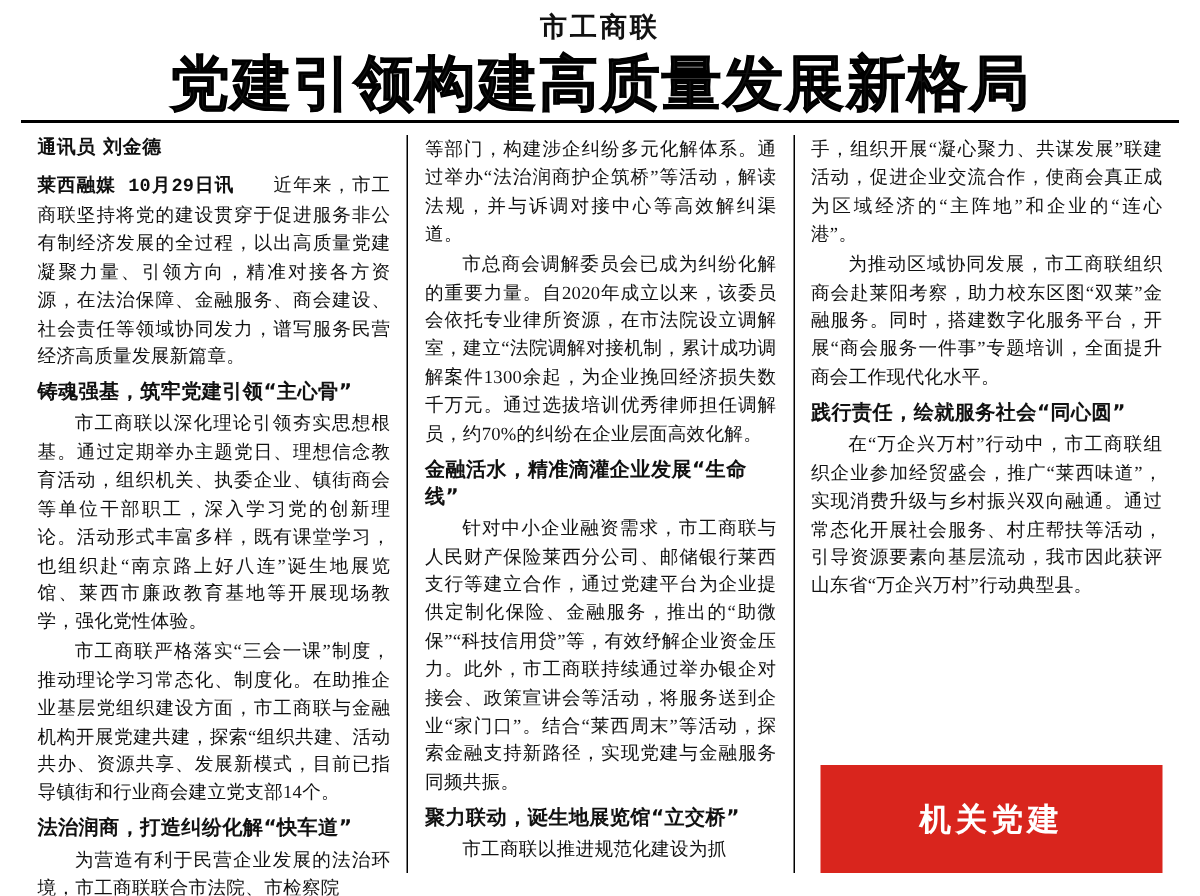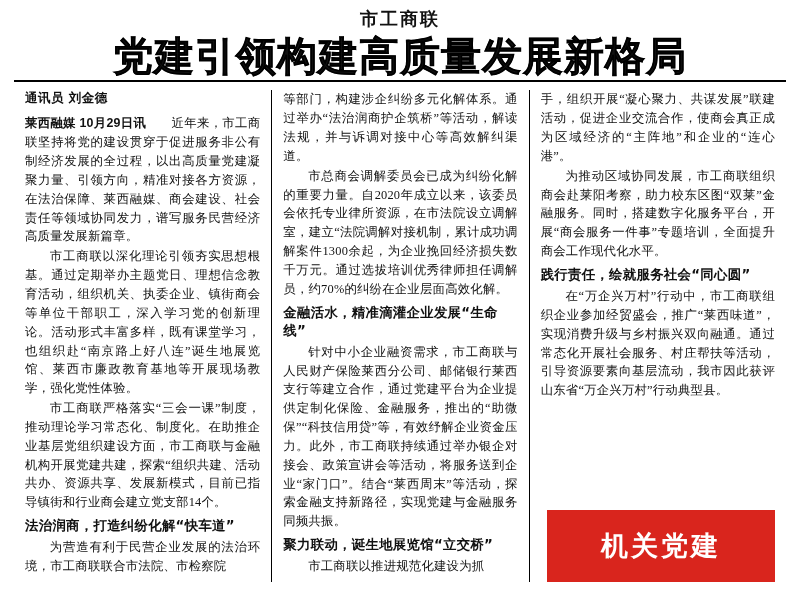--- a/index.html
+++ b/index.html
@@ -73,41 +73,41 @@
     margin: 0 0 1px 0;
     text-align: justify;
     text-indent: 2em;
     letter-spacing: 0.2px;
   }
   p.body.noindent {
     text-indent: 0;
   }
   .lead-date {
     font-weight: 700;
-    font-family: Liberation Sans, sans-serif;
+    font-family: Liberation Mono, monospace;
   }
   .subhead {
     font-size: 13.4px;
     font-weight: 700;
     font-family: "DejaVu Sans", "Liberation Sans", sans-serif;
     margin: 5px 0 3px 0;
     letter-spacing: 0.3px;
   }
   .stamp {
     position: absolute;
     right: 11px;
     bottom: 0px;
     width: 228px;
     height: 72px;
     background: #d9251d;
     color: #ffffff;
     display: flex;
     align-items: center;
     justify-content: center;
-    font-size: 27px;
+    font-size: 21px;
     font-weight: 700;
     letter-spacing: 3px;
     font-family: Liberation Serif, serif;
     box-sizing: border-box;
     text-align: center;
   }
 </style>
 </head>
 <body>
 
@@ -116,21 +116,22 @@
   <div class="masthead">市工商联</div>
 
   <div class="headline">党建引领构建高质量发展新格局</div>
 
   <div class="rule"></div>
 
   <div class="columns">
 
     <div class="col">
       <div class="byline">通讯员 刘金德</div>
-      <p class="body noindent"><span class="lead-date">莱西融媒 10月29日讯</span><span>　　近年来，市工商联坚持将党的建设贯穿于促进服务非公有制经济发展的全过程，以出高质量党建凝聚力量、引领方向，精准对接各方资源，在法治保障、莱西融媒、商会建设、社会责任等领域协同发力，谱写服务民营经济高质量发展新篇章。</span></p>
+      <p class="body noindent"><span class="lead-date">莱西融媒 10月29日讯</span><span>　　近年来，市工商联坚持将党的建设贯穿于促进服务非公有制经济发展的全过程，以出高质量党建凝聚力量、引领方向，精准对接各方资源，在法治保障、金融服务、商会建设、社会责任等领域协同发力，谱写服务民营经济高质量发展新篇章。</span></p>
+      <div class="subhead">铸魂强基，筑牢党建引领“主心骨”</div>
       <p class="body">市工商联以深化理论引领夯实思想根基。通过定期举办主题党日、理想信念教育活动，组织机关、执委企业、镇街商会等单位干部职工，深入学习党的创新理论。活动形式丰富多样，既有课堂学习，也组织赴“南京路上好八连”诞生地展览馆、莱西市廉政教育基地等开展现场教学，强化党性体验。</p>
       <p class="body">市工商联严格落实“三会一课”制度，推动理论学习常态化、制度化。在助推企业基层党组织建设方面，市工商联与金融机构开展党建共建，探索“组织共建、活动共办、资源共享、发展新模式，目前已指导镇街和行业商会建立党支部14个。</p>
       <div class="subhead">法治润商，打造纠纷化解“快车道”</div>
       <p class="body">为营造有利于民营企业发展的法治环境，市工商联联合市法院、市检察院</p>
     </div>
 
     <div class="col">
       <p class="body noindent">等部门，构建涉企纠纷多元化解体系。通过举办“法治润商护企筑桥”等活动，解读法规，并与诉调对接中心等高效解纠渠道。</p>
       <p class="body">市总商会调解委员会已成为纠纷化解的重要力量。自2020年成立以来，该委员会依托专业律所资源，在市法院设立调解室，建立“法院调解对接机制，累计成功调解案件1300余起，为企业挽回经济损失数千万元。通过选拔培训优秀律师担任调解员，约70%的纠纷在企业层面高效化解。</p>
       <div class="subhead">金融活水，精准滴灌企业发展“生命线”</div>

